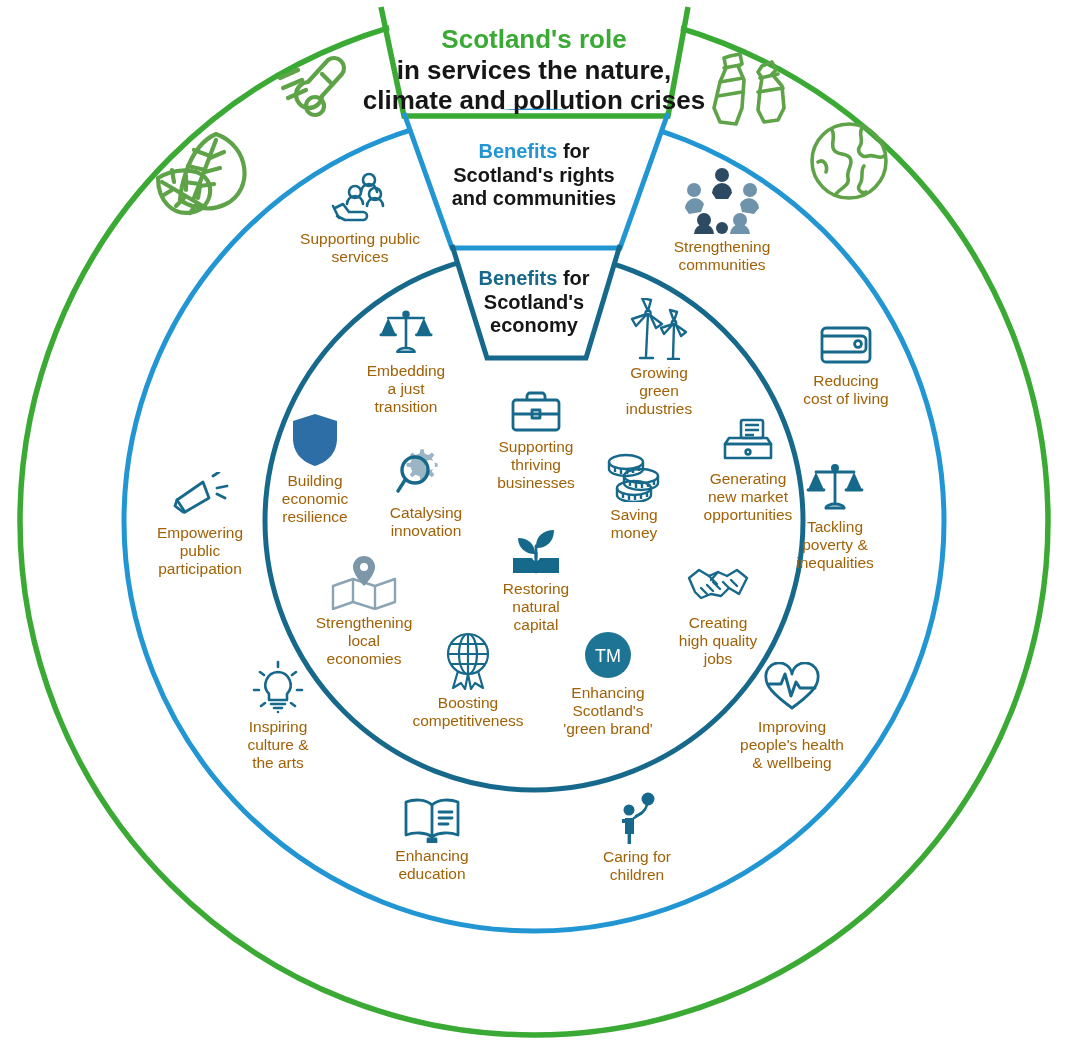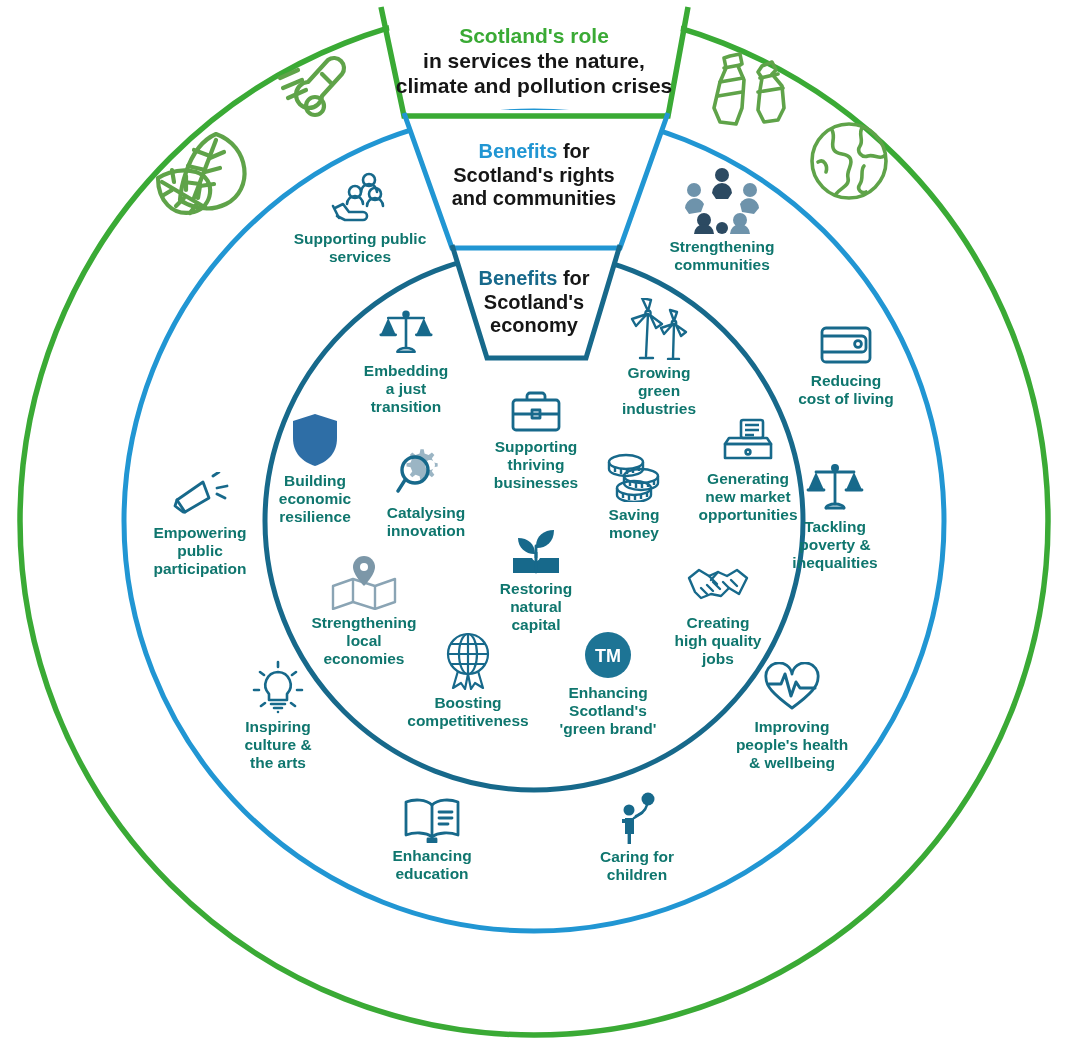--- a/index.html
+++ b/index.html
@@ -8,29 +8,29 @@
     width:1073px;height:1048px;position:relative;overflow:hidden;
     font-family:"Liberation Sans","DejaVu Sans",sans-serif;
     -webkit-font-smoothing:antialiased;
   }
   #stage{position:absolute;left:0;top:0;width:1073px;height:1048px;}
   svg#rings{position:absolute;left:0;top:0;width:1073px;height:1048px;}
 
   
   .hdr{position:absolute;text-align:center;color:#161616;font-weight:bold;line-height:1.18;}
   .hdr .accent{display:inline;}
-  #hdr-outer{left:336px;top:24px;width:396px;font-size:21px;}
+  #hdr-outer{left:336px;top:24px;width:396px;font-size:26px;}
   #hdr-outer .accent{color:#3AAA35;}
   #hdr-mid{left:406px;top:140px;width:256px;font-size:20px;}
   #hdr-mid .accent{color:#2196D3;}
   #hdr-inner{left:441px;top:267px;width:186px;font-size:20px;}
   #hdr-inner .accent{color:#17698B;}
 
   
-  .item{position:absolute;text-align:center;color:#0f766e;font-weight:bold;
+  .item{position:absolute;text-align:center;color:#a16207;font-weight:normal;
         font-size:15.5px;line-height:1.16;transform:translateX(-50%);}
   .item .ic{display:block;margin:0 auto 4px auto;line-height:0;}
   .item .lbl{display:block;white-space:pre-line;}
   .item.w150{width:150px;}
   .item.w130{width:130px;text-align:center;}
   .item.w118{width:118px;}
   .item.w108{width:108px;}
   .item.w96{width:96px;}
 
   

